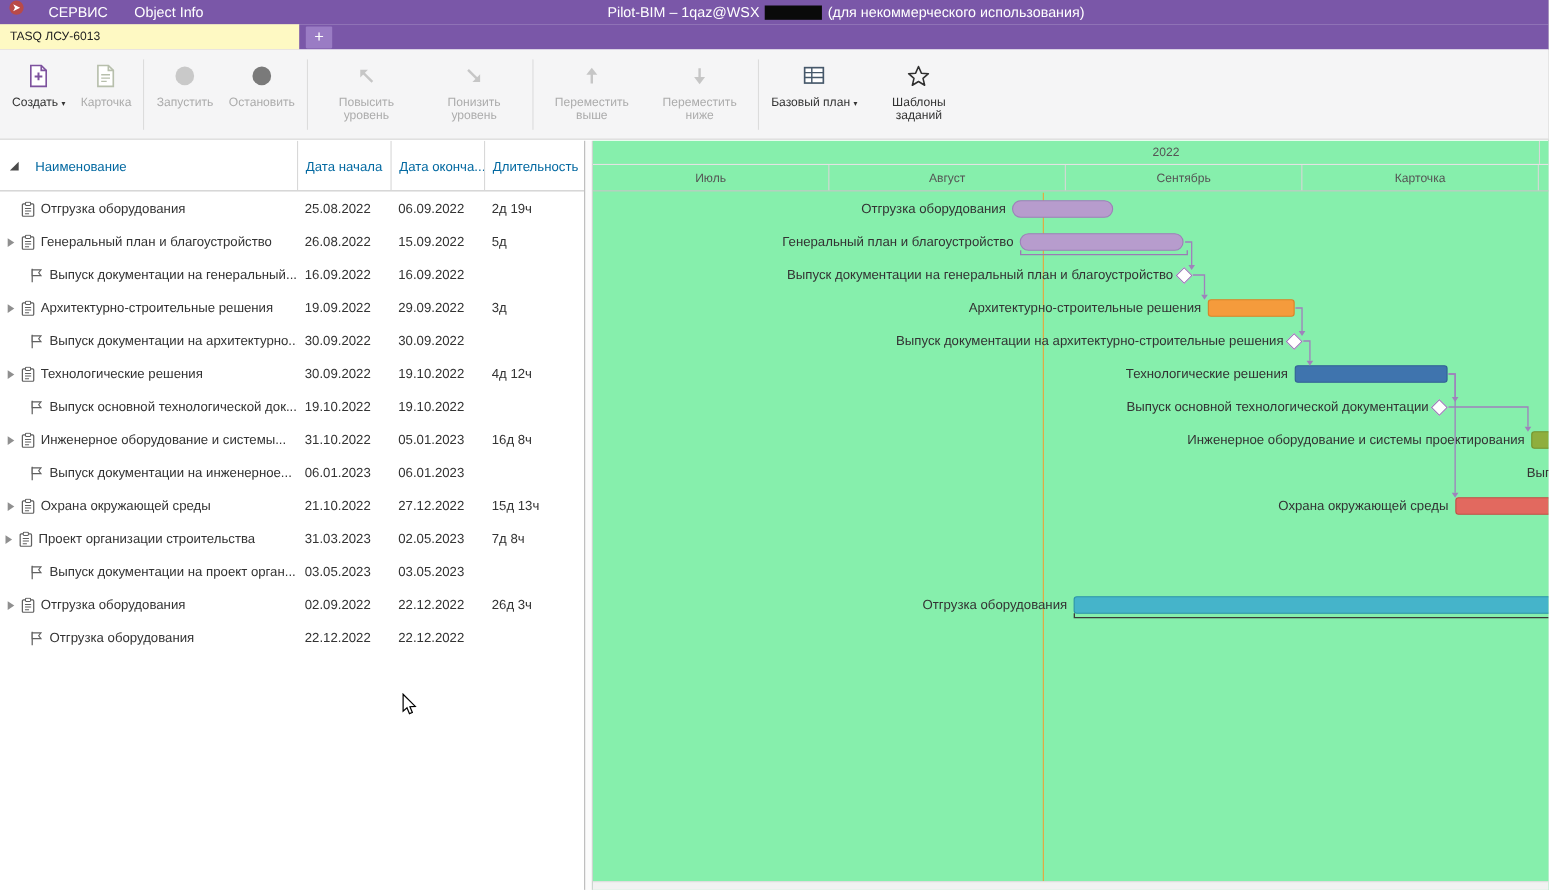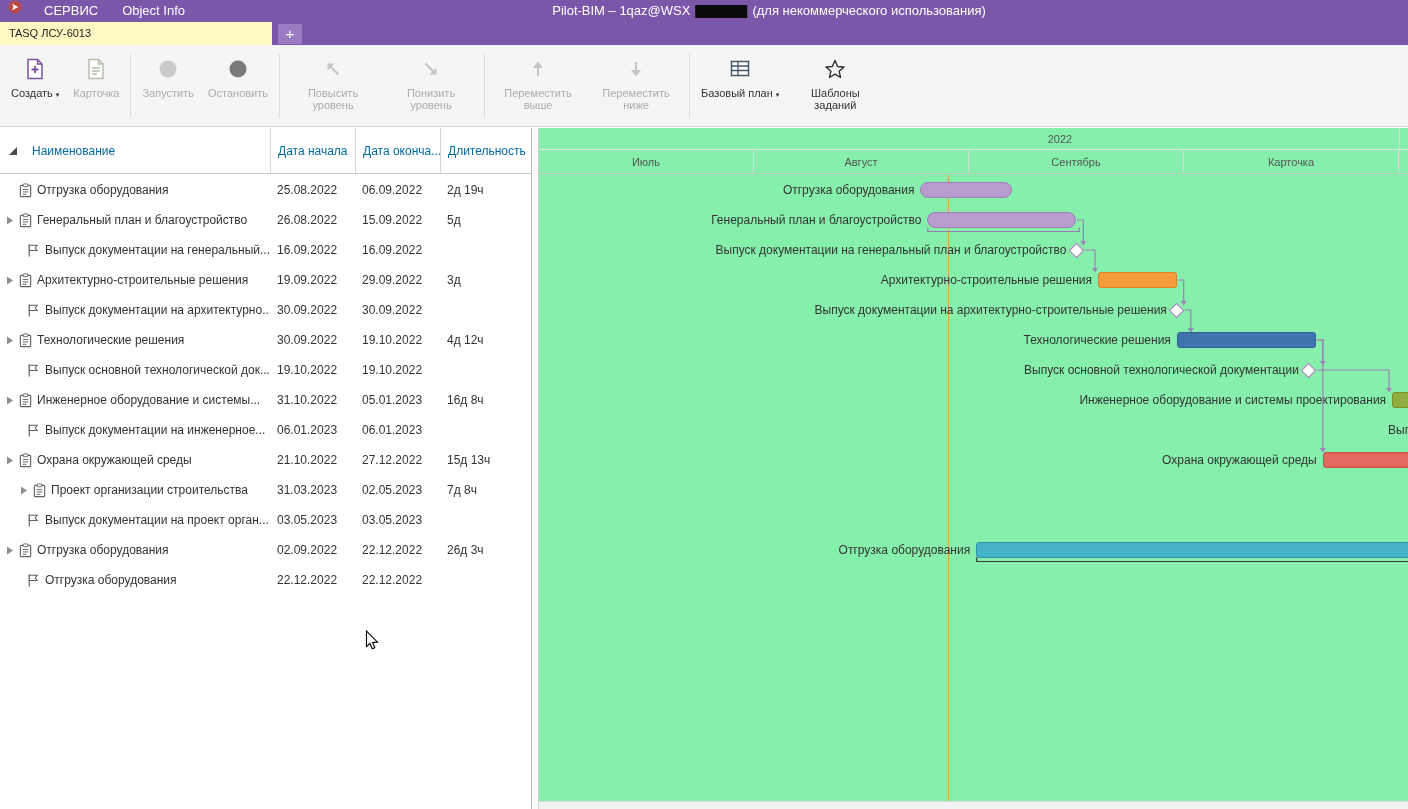--- a/index.html
+++ b/index.html
@@ -388,21 +388,21 @@
                   <path d="M5 7h6M5 9.5h6M5 12h4" stroke="#606060" stroke-width="1"></path>
                 </svg>
               </span>
               <span class="rname">Охрана окружающей среды</span>
             </div>
             <div class="c-date">21.10.2022</div>
             <div class="c-date">27.12.2022</div>
             <div class="c-dur">15д 13ч</div>
           </div>
           <div class="trow">
-            <div class="c-name" style="padding-left:20px">
+            <div class="c-name" style="padding-left:4px">
               <span class="exp">
                 <svg width="8" height="9" viewBox="0 0 8 9">
                   <path d="M1 0.5 L7 4.5 L1 8.5z" fill="#8f8f8f"></path>
                 </svg>
               </span>
               <span class="ric">
                 <svg width="15" height="15" viewBox="0 0 16 16">
                   <rect x="2.5" y="2.5" width="11" height="12" rx="1" fill="#fff" stroke="#606060" stroke-width="1.2"></rect>
                   <rect x="5.5" y="1" width="5" height="3" rx="0.8" fill="#fff" stroke="#606060" stroke-width="1"></rect>
                   <path d="M5 7h6M5 9.5h6M5 12h4" stroke="#606060" stroke-width="1"></path>

